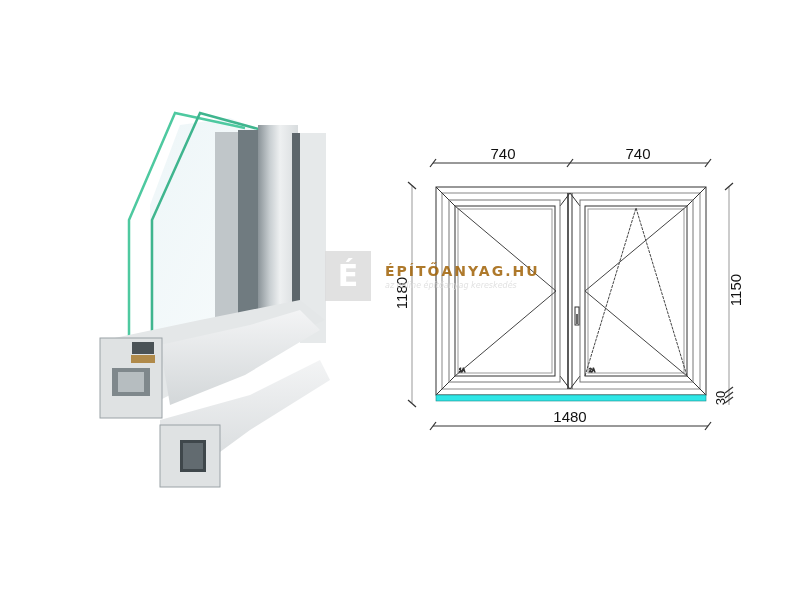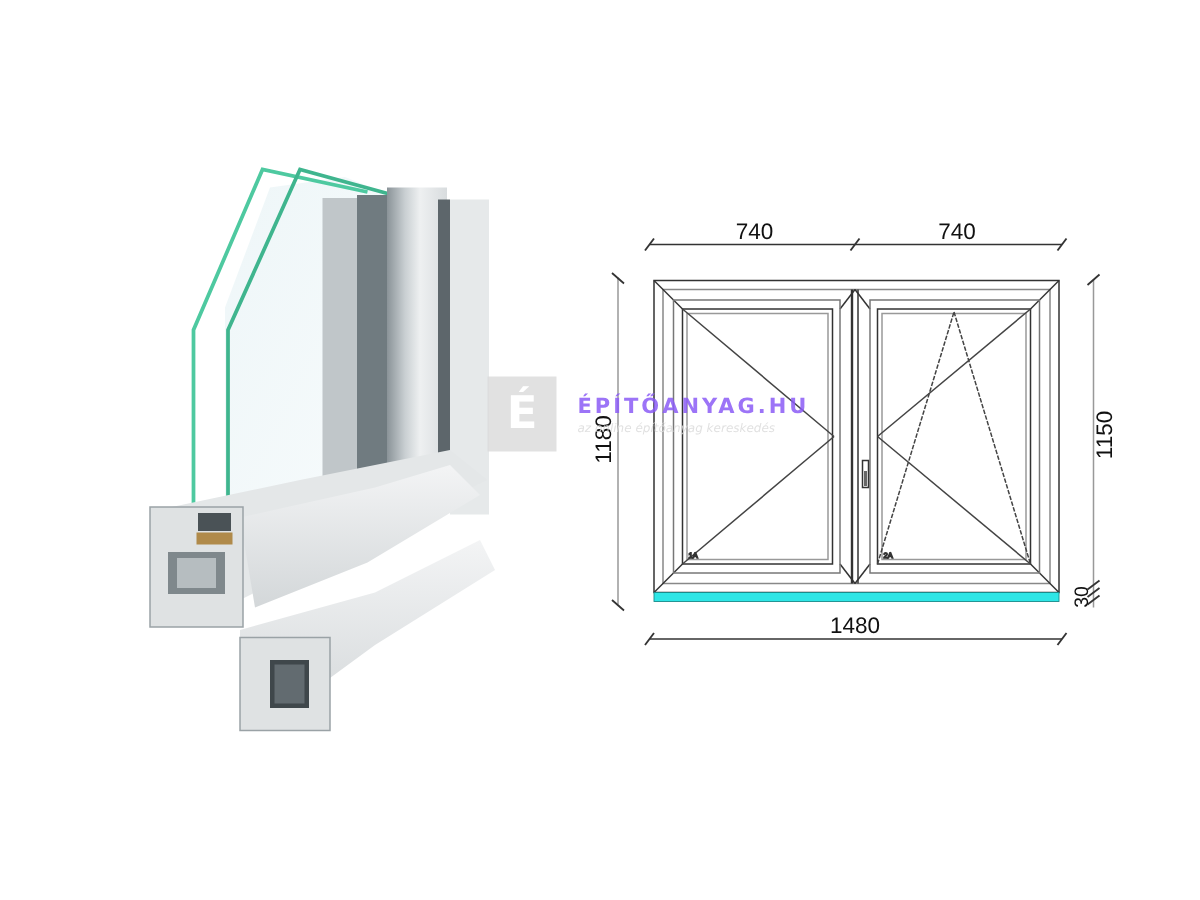--- a/index.html
+++ b/index.html
@@ -6,21 +6,21 @@
   body { width:800px; height:600px; position:relative; overflow:hidden; font-family:"Liberation Sans", sans-serif; }
   #profile-illustration { position:absolute; left:0; top:0; width:800px; height:600px; }
   #drawing { position:absolute; left:0; top:0; width:800px; height:600px; }
   .dim-text { font-family:"Liberation Sans", sans-serif; font-size:15px; fill:#111; }
   .dim-small { font-family:"Liberation Sans", sans-serif; font-size:13px; fill:#111; }
   .tiny { font-family:"Liberation Sans", sans-serif; font-size:5px; fill:#444; }
   .watermark { position:absolute; left:325px; top:251px; height:50px; display:flex; align-items:center; opacity:0.85; }
   .wm-box { width:46px; height:50px; background:#dcdcdc; display:flex; align-items:center; justify-content:center; }
   .wm-letter { color:#ffffff; font-weight:bold; font-size:30px; font-family:"DejaVu Sans", sans-serif; line-height:1; }
   .wm-text { margin-left:14px; display:flex; flex-direction:column; }
-  .wm-title { color:#8b5cf6; font-weight:bold; font-size:14px; letter-spacing:2px; font-family:"DejaVu Sans", sans-serif; }
+  .wm-title { color:#a16207; font-weight:bold; font-size:14px; letter-spacing:2px; font-family:"DejaVu Sans", sans-serif; }
   .wm-sub { color:#dcdcdc; font-style:italic; font-size:8px; margin-top:2px; font-family:"DejaVu Sans", sans-serif; }
 </style>
 </head>
 <body>
 
 <svg id="profile-illustration" viewBox="0 0 800 600" xmlns="http://www.w3.org/2000/svg">
   <defs>
     <linearGradient id="glassGrad" x1="0" y1="0" x2="1" y2="1">
       <stop offset="0" stop-color="#eef6f8"></stop>
       <stop offset="1" stop-color="#f7fbfc"></stop>

